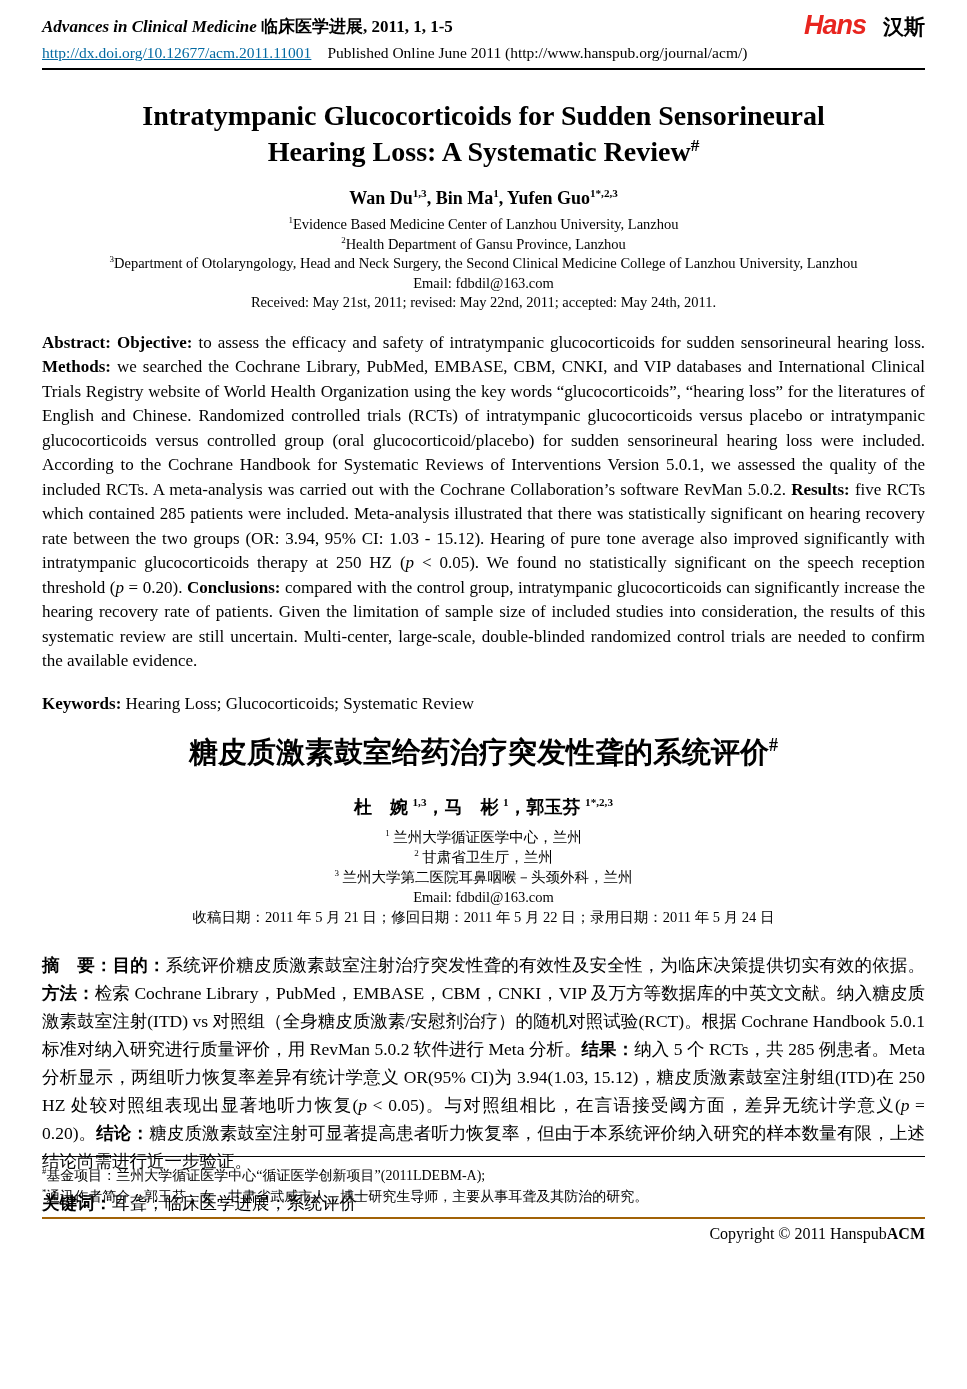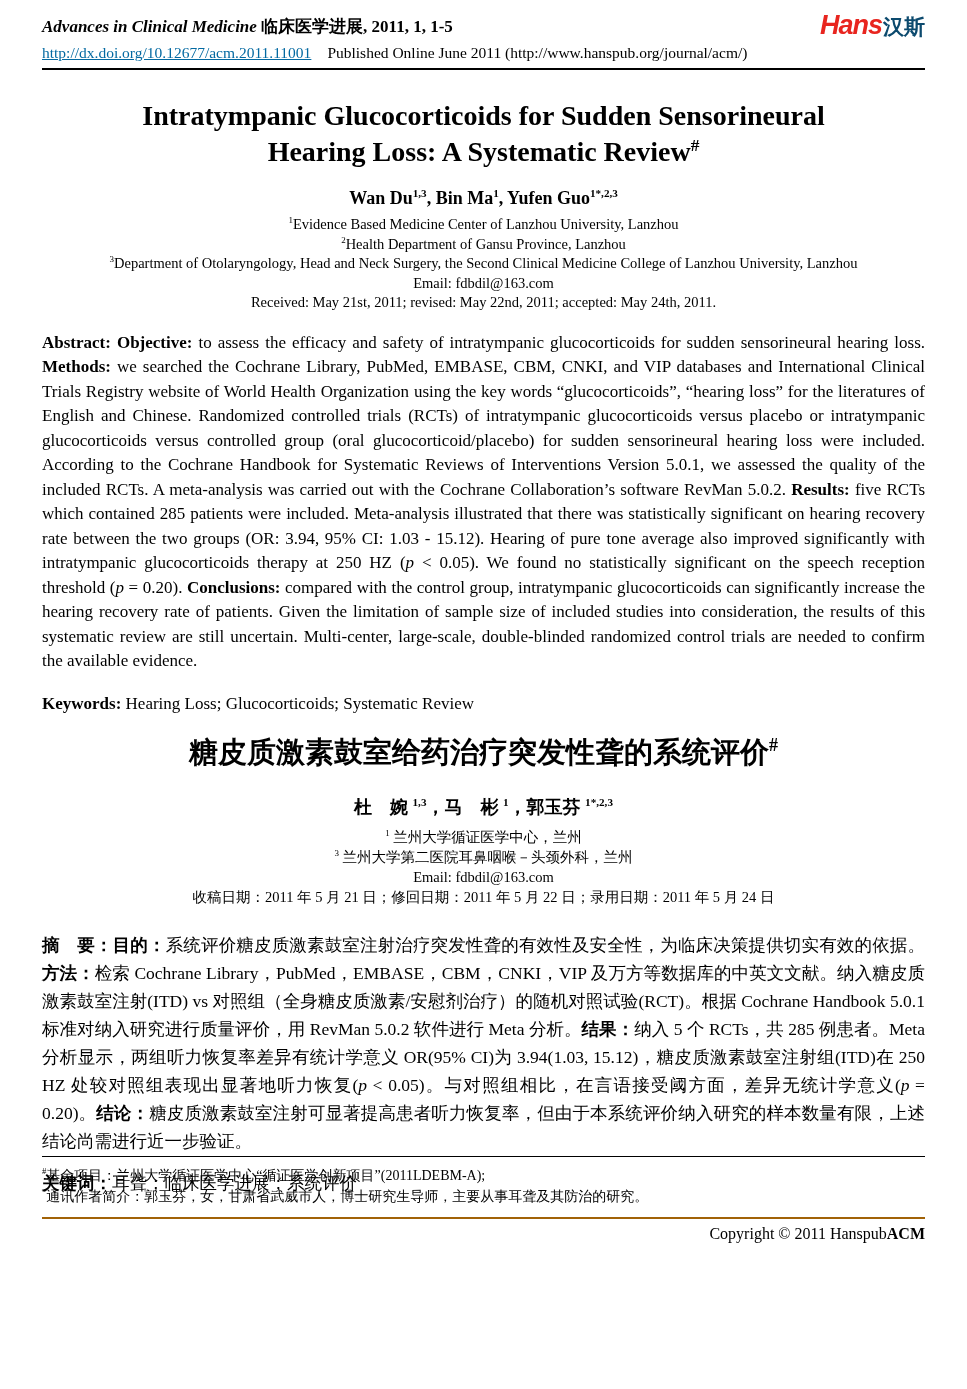--- a/index.html
+++ b/index.html
@@ -13,21 +13,21 @@
   }
   .b { font-weight:bold; }
   .i { font-style:italic; }
   sup { font-size:0.62em; line-height:0; }
 
   
   .header-row { display:flex; justify-content:space-between; align-items:flex-start; }
   .journal-line { font-size:17px; padding-top:5px; }
   .logo { font-family:"Liberation Sans","DejaVu Sans",sans-serif; white-space:nowrap; }
   .logo-en { font-size:27px; font-weight:bold; font-style:italic; letter-spacing:-1px; }
-  .logo-zh { font-size:21px; font-weight:bold; color:#0c4a6e; margin-left:1px; }
+  .logo-zh { font-size:21px; font-weight:bold; color:#000000; margin-left:17px; }
   .link-row { font-size:15.5px; margin-top:3px; }
   .doi-link { text-decoration:underline; cursor:pointer; }
   .pub-info { margin-left:16px; }
   .header-rule { border-top:2px solid #000; margin-top:6px; }
 
   
   .title-en { margin-top:28px; text-align:center; font-size:28px; line-height:36px; font-weight:bold; }
   .title-line { display:block; }
   .authors-en { margin-top:18px; text-align:center; font-size:18px; }
   .affil-block { margin-top:6px; text-align:center; font-size:14.5px; line-height:19.5px; }
@@ -90,20 +90,21 @@
   <p class="abstract-en"><span class="b">Abstract: Objective:</span><span> to assess the efficacy and safety of intratympanic glucocorticoids for sudden sensorineural hearing loss. </span><span class="b">Methods:</span><span> we searched the Cochrane Library, PubMed, EMBASE, CBM, CNKI, and VIP databases and International Clinical Trials Registry website of World Health Organization using the key words “glucocorticoids”, “hearing loss” for the literatures of English and Chinese. Randomized controlled trials (RCTs) of intratympanic glucocorticoids versus placebo or intratympanic glucocorticoids versus controlled group (oral glucocorticoid/placebo) for sudden sensorineural hearing loss were included. According to the Cochrane Handbook for Systematic Reviews of Interventions Version 5.0.1, we assessed the quality of the included RCTs. A meta-analysis was carried out with the Cochrane Collaboration’s software RevMan 5.0.2. </span><span class="b">Results:</span><span> five RCTs which contained 285 patients were included. Meta-analysis illustrated that there was statistically significant on hearing recovery rate between the two groups (OR: 3.94, 95% CI: 1.03 - 15.12). Hearing of pure tone average also improved significantly with intratympanic glucocorticoids therapy at 250 HZ (</span><span class="i">p</span><span> &lt; 0.05). We found no statistically significant on the speech reception threshold (</span><span class="i">p</span><span> = 0.20). </span><span class="b">Conclusions:</span><span> compared with the control group, intratympanic glucocorticoids can significantly increase the hearing recovery rate of patients. Given the limitation of sample size of included studies into consideration, the results of this systematic review are still uncertain. Multi-center, large-scale, double-blinded randomized control trials are needed to confirm the available evidence.</span></p>
 
   <p class="keywords-en"><span class="b">Keywords:</span><span> Hearing Loss; Glucocorticoids; Systematic Review</span></p>
 
   <h2 class="title-zh"><span>糖皮质激素鼓室给药治疗突发性聋的系统评价</span><sup>#</sup></h2>
 
   <div class="authors-zh b"><span>杜　婉 </span><sup>1,3</sup><span>，马　彬 </span><sup>1</sup><span>，郭玉芬 </span><sup>1*,2,3</sup></div>
 
   <div class="affil-block affil-zh">
     <div class="affil-line"><sup>1</sup><span> 兰州大学循证医学中心，兰州</span></div>
+    <div class="affil-line"><sup>2</sup><span> 甘肃省卫生厅，兰州</span></div>
     <div class="affil-line"><sup>3</sup><span> 兰州大学第二医院耳鼻咽喉－头颈外科，兰州</span></div>
     <div class="affil-line">Email: fdbdil@163.com</div>
     <div class="affil-line">收稿日期：2011 年 5 月 21 日；修回日期：2011 年 5 月 22 日；录用日期：2011 年 5 月 24 日</div>
   </div>
 
   <p class="abstract-zh"><span class="b">摘　要：</span><span class="b">目的：</span><span>系统评价糖皮质激素鼓室注射治疗突发性聋的有效性及安全性，为临床决策提供切实有效的依据。</span><span class="b">方法：</span><span>检索 Cochrane Library，PubMed，EMBASE，CBM，CNKI，VIP 及万方等数据库的中英文文献。纳入糖皮质激素鼓室注射(ITD) vs 对照组（全身糖皮质激素/安慰剂治疗）的随机对照试验(RCT)。根据 Cochrane Handbook 5.0.1 标准对纳入研究进行质量评价，用 RevMan 5.0.2 软件进行 Meta 分析。</span><span class="b">结果：</span><span>纳入 5 个 RCTs，共 285 例患者。Meta 分析显示，两组听力恢复率差异有统计学意义 OR(95% CI)为 3.94(1.03, 15.12)，糖皮质激素鼓室注射组(ITD)在 250 HZ 处较对照组表现出显著地听力恢复(</span><span class="i">p</span><span> &lt; 0.05)。与对照组相比，在言语接受阈方面，差异无统计学意义(</span><span class="i">p</span><span> = 0.20)。</span><span class="b">结论：</span><span>糖皮质激素鼓室注射可显著提高患者听力恢复率，但由于本系统评价纳入研究的样本数量有限，上述结论尚需进行近一步验证。</span></p>
 
   <p class="keywords-zh"><span class="b">关键词：</span><span>耳聋；临床医学进展；系统评价</span></p>
 
   <div class="footnotes">

